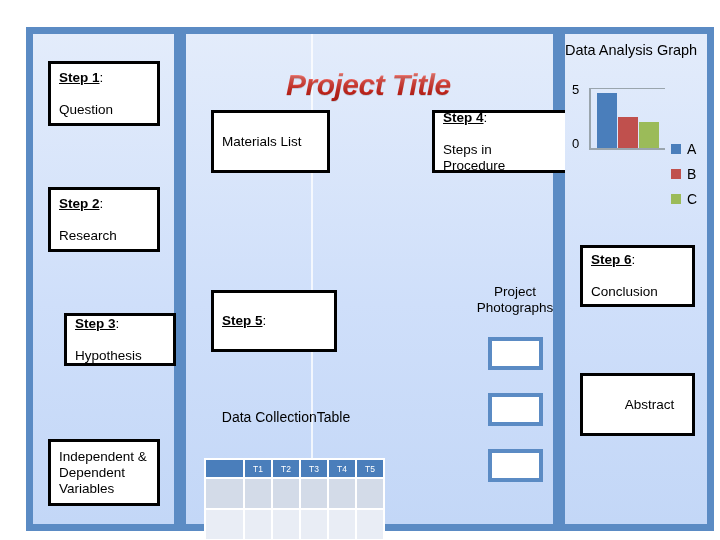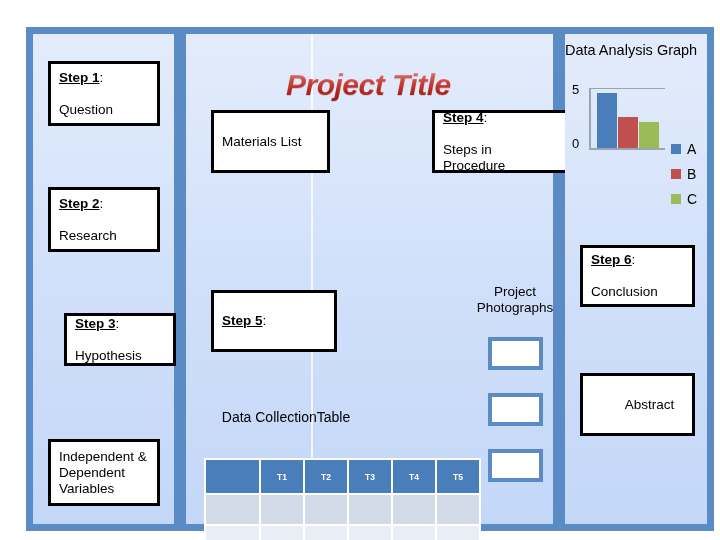--- a/index.html
+++ b/index.html
@@ -50,21 +50,21 @@
   .bar{flex:1;}
   .legend{position:absolute;left:104px;top:50px;}
   .lg-row{display:flex;align-items:center;height:25px;font-size:14px;color:#000;}
   .swatch{width:10px;height:10px;margin-right:6px;}
 
   #photos-label{position:absolute;left:276px;top:250px;width:106px;text-align:center;font-size:13.5px;line-height:16px;color:#000;}
   .photo{position:absolute;width:55px;height:33px;background:#ffffff;border:4px solid #5b8bc4;box-sizing:border-box;}
 
   #table-label{position:absolute;left:20px;top:375px;width:160px;text-align:center;font-size:14px;line-height:17px;color:#000;}
   #dtable{position:absolute;left:18px;top:424px;border-collapse:separate;border-spacing:2px;background:#ffffff;}
-  #dtable th{background:#4a7ebb;color:#ffffff;font-size:8.5px;font-weight:bold;width:26px;height:17px;padding:8px;text-align:center;}
+  #dtable th{background:#4a7ebb;color:#ffffff;font-size:8.5px;font-weight:normal;width:26px;height:17px;padding:0;text-align:center;}
   #dtable th.corner{width:37px;}
   #dtable td{width:26px;height:29px;padding:0;}
   #dtable td.corner{width:37px;}
   #dtable tr.r1 td{background:#d3dbe8;}
   #dtable tr.r2 td{background:#e9edf5;}
 </style>
 </head>
 <body>
 
 <div id="board">

